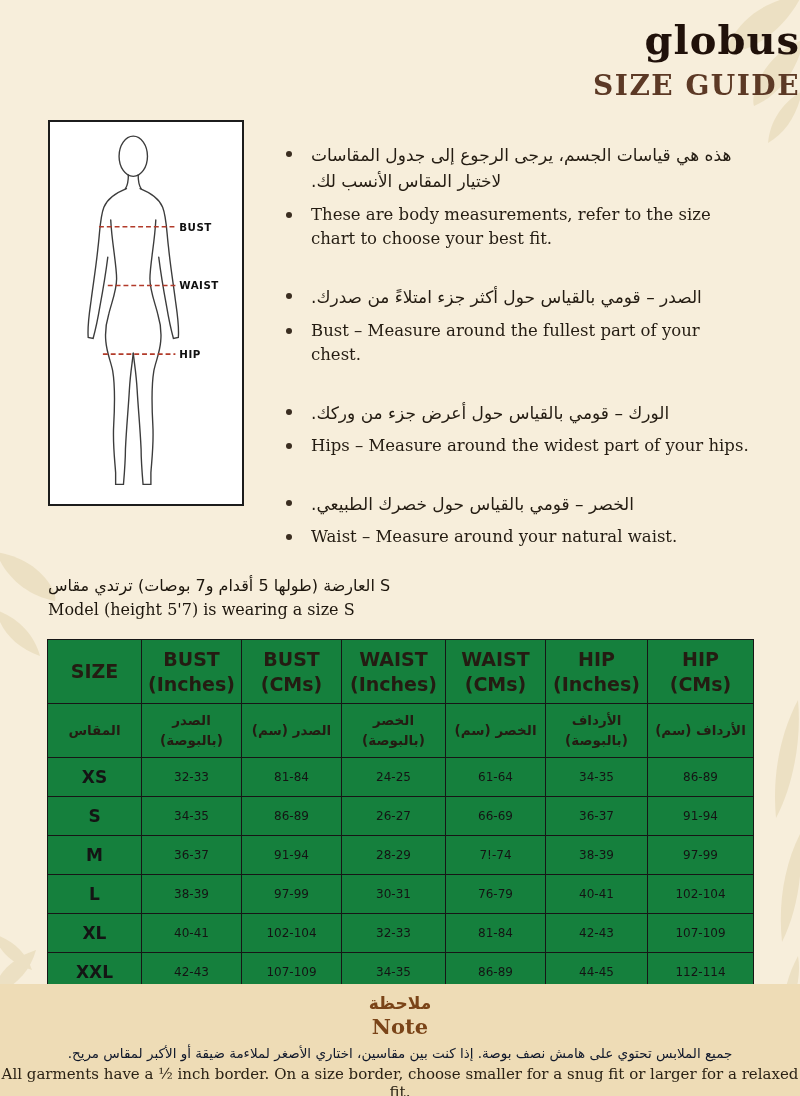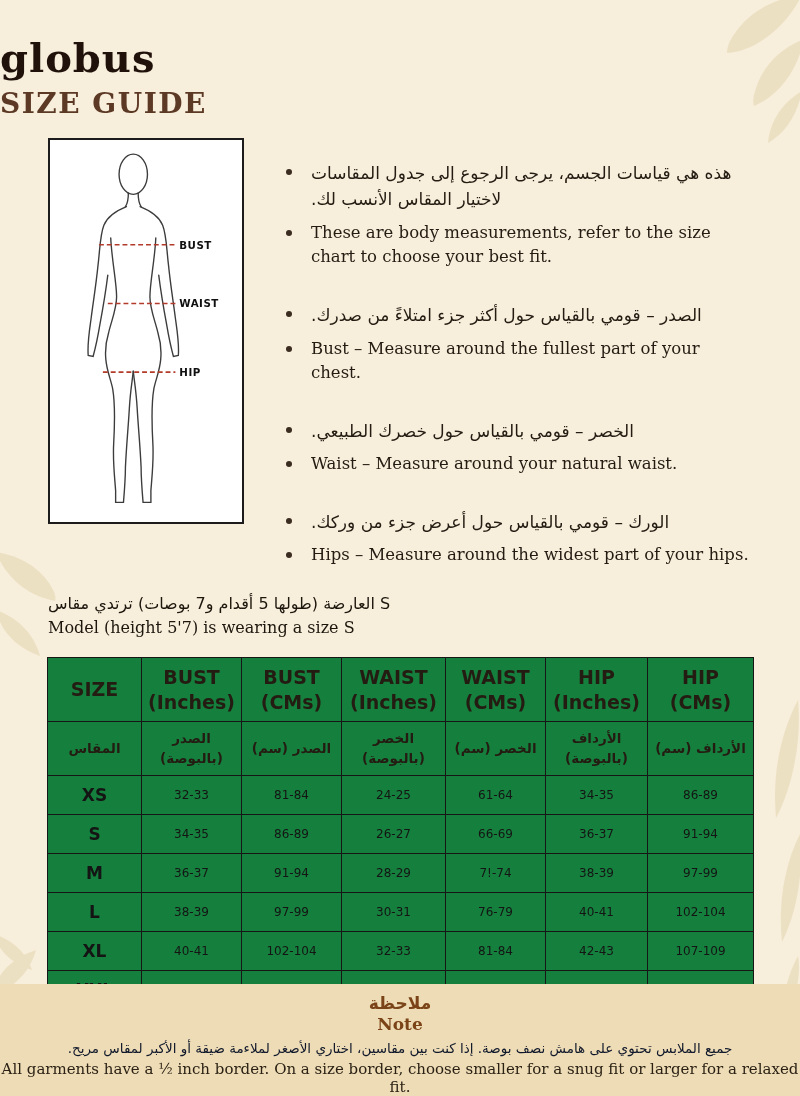--- a/index.html
+++ b/index.html
@@ -17,21 +17,21 @@
   }
 
   
   .deco { position:absolute; z-index:0; pointer-events:none; }
   .deco path { fill:var(--leaf, #ece0c3); }
   .deco-top-right { top:-6px; right:-4px; width:140px; height:152px; }
   .deco-left-mid  { left:-4px; top:546px; width:82px; height:132px; }
   .deco-right-low { right:-2px; top:694px; width:62px; height:332px; }
   .deco-bot-left  { left:-8px; top:916px; width:72px; height:82px; }
 
-  header { position:relative; z-index:2; text-align:left; padding-top:38px; }
+  header { position:relative; z-index:2; text-align:right; padding-top:20px; }
   .logo {
     font-family:"DejaVu Serif","Liberation Serif",serif;
     font-weight:bold; font-size:40px; line-height:1;
     color:#20110a; letter-spacing:1px;
   }
   .title {
     margin:9px 0 0;
     font-family:"DejaVu Serif","Liberation Serif",serif;
     font-weight:bold; font-size:28px; letter-spacing:1.5px;
     color:var(--accent, #5c3925);
@@ -75,21 +75,21 @@
   .size-table tbody td { height:39px; font-size:12px; color:#141414; }
   .size-table tbody td.size { font-weight:bold; font-size:17px; }
   .hl { display:block; }
 
   footer {
     position:absolute; z-index:2; left:0; right:0; bottom:0; height:112px;
     background:var(--footer-bg, #eedcb6);
     text-align:center; padding-top:9px;
   }
   .note-title-ar { font-size:17px; font-weight:bold; color:#7a4418; }
-  .note-title-en { font-family:"DejaVu Serif","Liberation Serif",serif; font-size:17px; font-weight:bold; color:#7a4418; margin-top:1px; }
+  .note-title-en { font-family:"DejaVu Serif","Liberation Serif",serif; font-size:21px; font-weight:bold; color:#7a4418; margin-top:1px; }
   .note-body-ar { font-size:13.5px; margin-top:6px; color:#0f172a; }
   .note-body-en { font-family:"DejaVu Serif","Liberation Serif",serif; font-size:15px; margin-top:4px; color:#2b2215; }
 </style>
 </head>
 <body>
 
 <div class="page">
 
   <svg class="deco deco-top-right" viewBox="0 0 140 150" aria-hidden="true">
     <path d="M138,0 C106,4 80,20 66,46 C64,50 63,54 63,58 C92,56 122,32 138,0 Z"></path>
@@ -160,36 +160,36 @@
         </div>
         <div class="bullet-item">
           <span class="bullet-dot"></span>
           <div class="b-en">Bust – Measure around the fullest part of your chest.</div>
         </div>
       </div>
 
       <div class="group">
         <div class="bullet-item">
           <span class="bullet-dot"></span>
+          <div class="b-ar" dir="rtl">الورك – قومي بالقياس حول أعرض جزء من وركك.</div>
+        </div>
+        <div class="bullet-item">
+          <span class="bullet-dot"></span>
+          <div class="b-en">Hips – Measure around the widest part of your hips.</div>
+        </div>
+      </div>
+
+      <div class="group">
+        <div class="bullet-item">
+          <span class="bullet-dot"></span>
           <div class="b-ar" dir="rtl">الخصر – قومي بالقياس حول خصرك الطبيعي.</div>
         </div>
         <div class="bullet-item">
           <span class="bullet-dot"></span>
           <div class="b-en">Waist – Measure around your natural waist.</div>
-        </div>
-      </div>
-
-      <div class="group">
-        <div class="bullet-item">
-          <span class="bullet-dot"></span>
-          <div class="b-ar" dir="rtl">الورك – قومي بالقياس حول أعرض جزء من وركك.</div>
-        </div>
-        <div class="bullet-item">
-          <span class="bullet-dot"></span>
-          <div class="b-en">Hips – Measure around the widest part of your hips.</div>
         </div>
       </div>
 
     </div>
   </div>
 
   <div class="model-note">
     <div class="model-ar">العارضة (طولها 5 أقدام و7 بوصات) ترتدي مقاس S</div>
     <div class="model-en">Model (height 5'7) is wearing a size S</div>
   </div>

